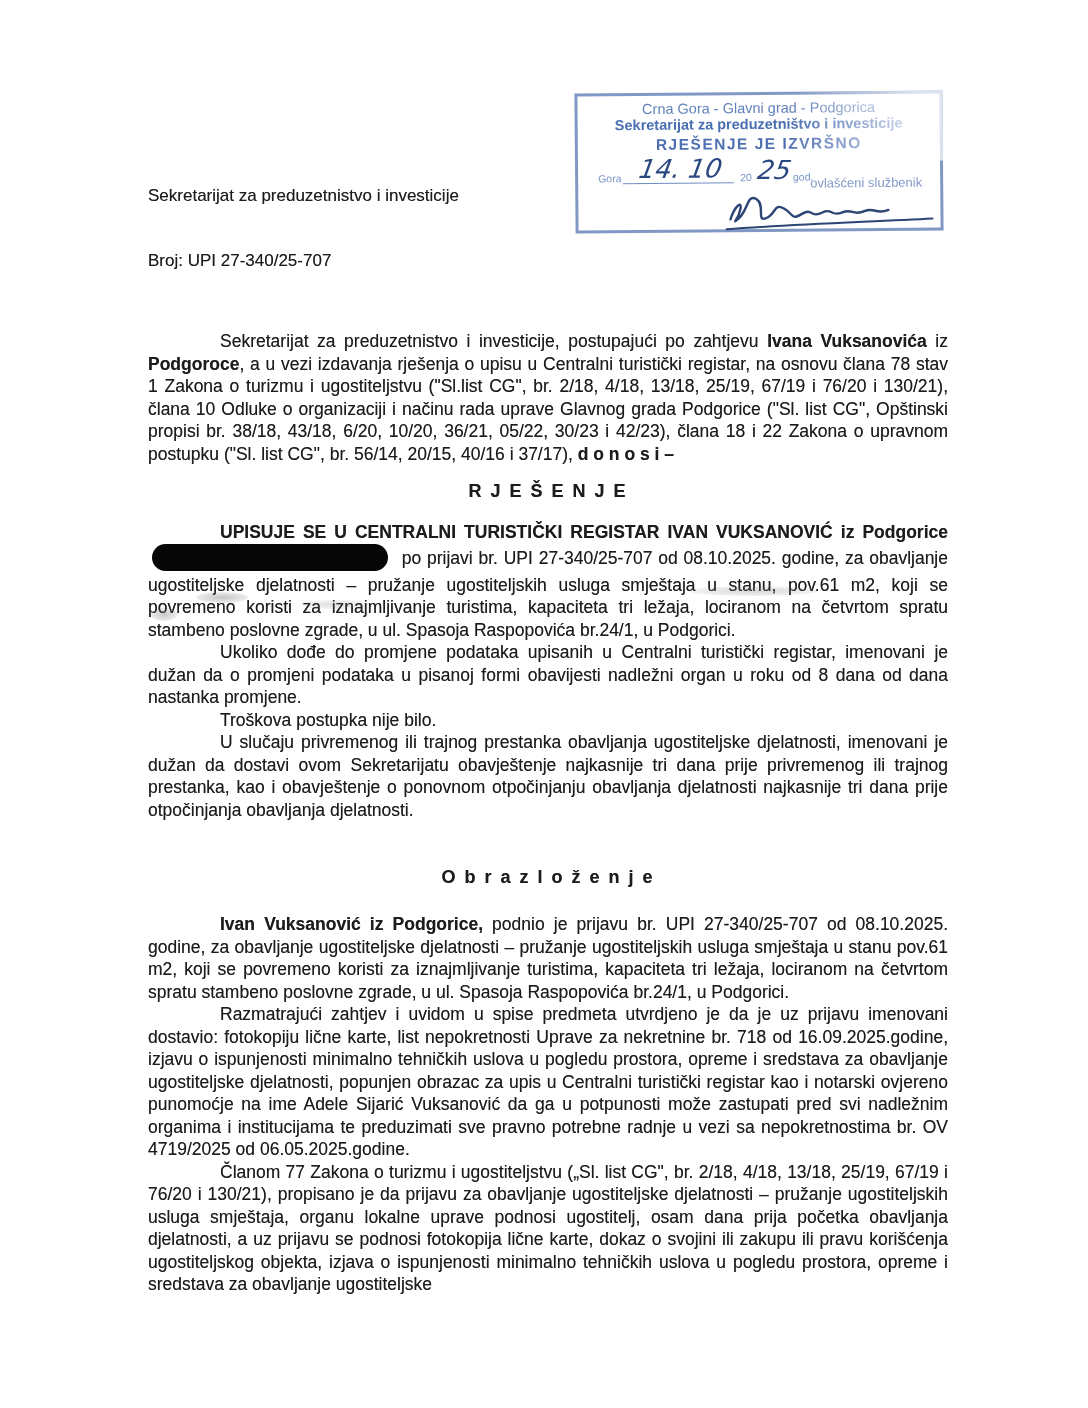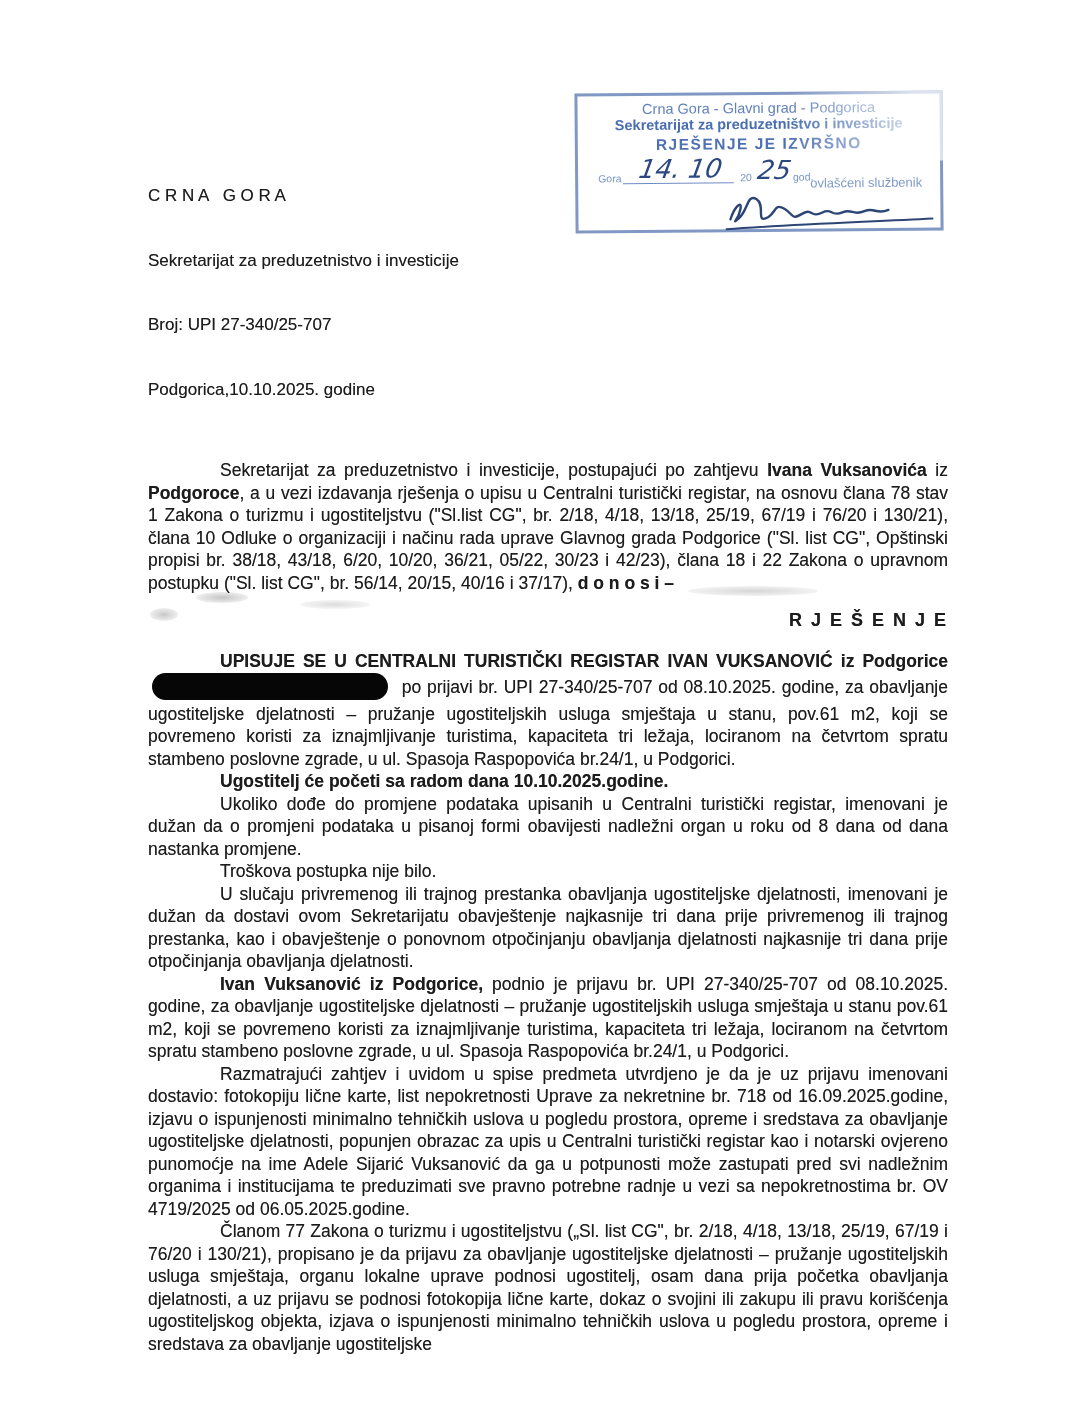--- a/index.html
+++ b/index.html
@@ -15,21 +15,21 @@
     text-shadow:0 0 0.5px rgba(20,20,20,0.55);
   }
   .letterhead { line-height:21.5px; font-size:17px; white-space:pre; }
   .p { margin:0; text-align:justify; }
   .ind { text-indent:72px; }
   .b { font-weight:bold; }
   .h-center {
     text-align:center; font-weight:bold; font-size:18px;
     letter-spacing:2px; line-height:24px;
   }
-  .h1m { margin:14px 0 18px 0;text-align:right; }
+  .h1m { margin:14px 0 18px 0; }
   .h2m { margin:44px 0 24px 0; }
   .intro-gap { margin-top:16px; }
   .redact {
     display:inline-block; width:236px; height:27px; background:#060606;
     border-radius:14px; vertical-align:middle; margin:0 8px 3px 4px;
   }
   
   .stamp {
     position:absolute; left:575px; top:92px; width:368px; height:140px;
     border:3px solid rgba(80,112,173,0.72);
@@ -92,40 +92,38 @@
     <svg class="sig" width="214" height="54" viewBox="0 0 214 54">
       <path d="M8 36 C 12 24, 20 16, 18 26 C 16 36, 10 40, 14 37 C 26 30, 24 10, 34 16 C 44 22, 32 42, 46 34 C 54 29, 52 20, 62 26 C 72 32, 68 38, 80 31 C 90 25, 88 36, 100 30 C 110 25, 108 35, 120 30 C 130 26, 130 34, 142 29 C 152 25, 154 33, 166 28" stroke="#2c4575" stroke-width="2.4" fill="none" stroke-linecap="round"></path>
       <path d="M4 46 C 60 42, 140 40, 210 37" stroke="#2c4575" stroke-width="2" fill="none" stroke-linecap="round"></path>
     </svg>
     <div class="stamp-fade"></div>
   </div>
 
   <div class="doc">
 
     <div class="letterhead">
-      <div>C R N A   G O R A</div>
       <div>Sekretarijat za preduzetnistvo i investicije</div>
       <div>Broj: UPI 27-340/25-707</div>
-      <div>Podgorica,10.10.2025. godine</div>
     </div>
 
     <p class="p ind intro-gap"><span>Sekretarijat za preduzetnistvo i investicije, postupajući po zahtjevu </span><span class="b">Ivana Vuksanovića</span><span> iz </span><span class="b">Podgoroce</span><span>, a u vezi izdavanja rješenja o upisu u Centralni turistički registar, na osnovu člana 78 stav 1 Zakona o turizmu i ugostiteljstvu ("Sl.list CG", br. 2/18, 4/18, 13/18, 25/19, 67/19 i 76/20 i 130/21), člana 10 Odluke o organizaciji i načinu rada uprave Glavnog grada Podgorice ("Sl. list CG", Opštinski propisi br. 38/18, 43/18, 6/20, 10/20, 36/21, 05/22, 30/23 i 42/23), člana 18 i 22 Zakona o upravnom postupku ("Sl. list CG", br. 56/14, 20/15, 40/16 i 37/17), </span><span class="b">d o n o s i –</span></p>
 
     <div class="h-center h1m">R J E Š E N J E</div>
 
     <p class="p ind"><span class="b">UPISUJE SE  U CENTRALNI TURISTIČKI REGISTAR IVAN VUKSANOVIĆ iz Podgorice</span><span class="redact"></span><span> po prijavi br. UPI 27-340/25-707 od 08.10.2025. godine, za obavljanje ugostiteljske djelatnosti – pružanje ugostiteljskih usluga smještaja u stanu, pov.61 m2, koji se povremeno koristi za iznajmljivanje turistima, kapaciteta tri ležaja, lociranom na četvrtom spratu stambeno poslovne zgrade, u ul. Spasoja Raspopovića br.24/1, u Podgorici.</span></p>
 
-    <p class="p ind b">Ugostitelj će početi sa radom dana 10.10.2025.godine.</p>
 
     <p class="p ind">Ukoliko dođe do promjene podataka upisanih u Centralni turistički registar, imenovani je dužan da o promjeni podataka u pisanoj formi obavijesti nadležni organ u roku od 8 dana od dana nastanka promjene.</p>
 
     <p class="p ind">Troškova postupka nije bilo.</p>
 
     <p class="p ind">U slučaju privremenog ili trajnog prestanka obavljanja ugostiteljske djelatnosti, imenovani je dužan da dostavi ovom Sekretarijatu obavještenje najkasnije tri dana prije privremenog ili trajnog prestanka, kao i obavještenje o ponovnom otpočinjanju obavljanja djelatnosti najkasnije tri dana prije otpočinjanja obavljanja djelatnosti.</p>
 
+    <div class="h-center h2m">O b r a z l o ž e n j e</div>
 
     <p class="p ind"><span class="b">Ivan Vuksanović iz Podgorice,</span><span> podnio je prijavu br. UPI 27-340/25-707 od 08.10.2025. godine, za obavljanje ugostiteljske djelatnosti – pružanje ugostiteljskih usluga smještaja u stanu pov.61 m2, koji se povremeno koristi za iznajmljivanje turistima, kapaciteta tri ležaja, lociranom na četvrtom spratu stambeno poslovne zgrade, u ul. Spasoja Raspopovića br.24/1, u Podgorici.</span></p>
 
     <p class="p ind">Razmatrajući zahtjev i uvidom u spise predmeta utvrdjeno je da je uz prijavu imenovani dostavio: fotokopiju lične karte, list nepokretnosti Uprave za nekretnine br. 718 od 16.09.2025.godine, izjavu o ispunjenosti minimalno tehničkih uslova u pogledu prostora, opreme i sredstava za obavljanje ugostiteljske djelatnosti, popunjen obrazac za upis u Centralni turistički registar kao i notarski ovjereno punomoćje na ime Adele Sijarić Vuksanović da ga u potpunosti može zastupati pred svi nadležnim organima i institucijama te preduzimati sve pravno potrebne radnje u vezi sa nepokretnostima br. OV 4719/2025 od 06.05.2025.godine.</p>
 
     <p class="p ind">Članom 77 Zakona o turizmu i ugostiteljstvu („Sl. list CG", br. 2/18, 4/18, 13/18, 25/19, 67/19 i 76/20 i 130/21), propisano je da prijavu za obavljanje ugostiteljske djelatnosti – pružanje ugostiteljskih usluga smještaja, organu lokalne uprave podnosi ugostitelj, osam dana prija početka obavljanja djelatnosti, a uz prijavu se podnosi fotokopija lične karte, dokaz o svojini ili zakupu ili pravu korišćenja ugostiteljskog objekta, izjava o ispunjenosti minimalno tehničkih uslova u pogledu prostora, opreme i sredstava za obavljanje ugostiteljske</p>
 
   </div>
 
   <div class="smudge sm1"></div>

